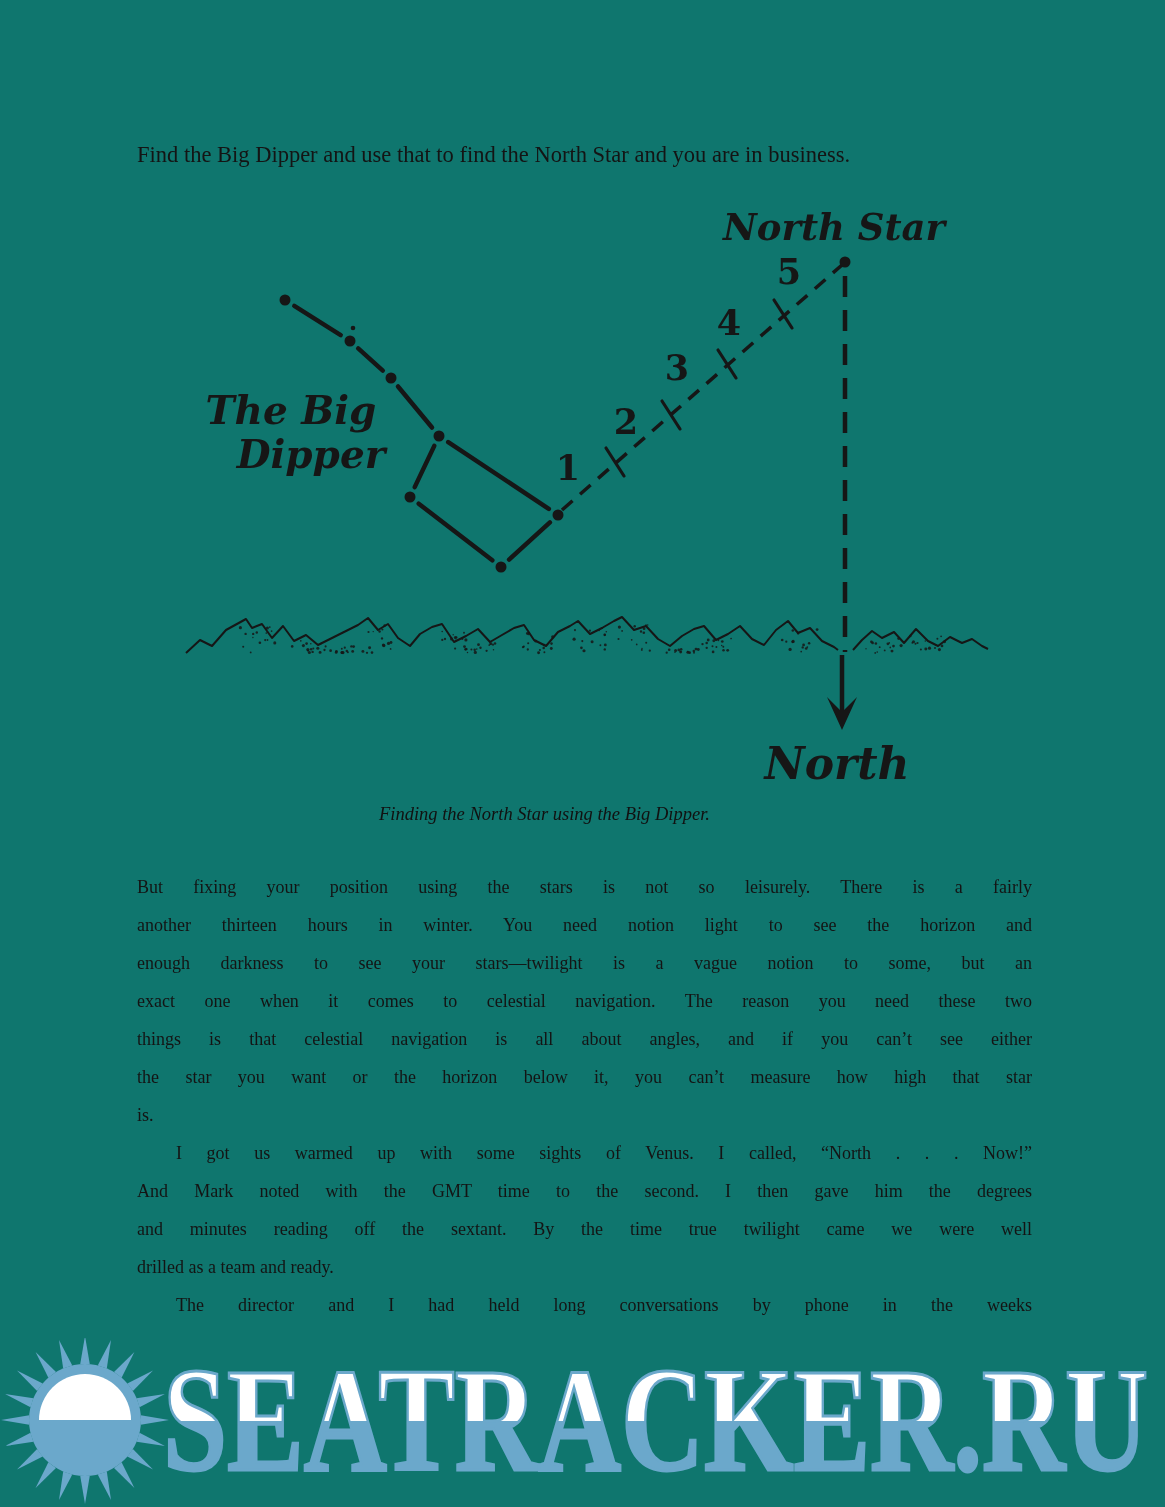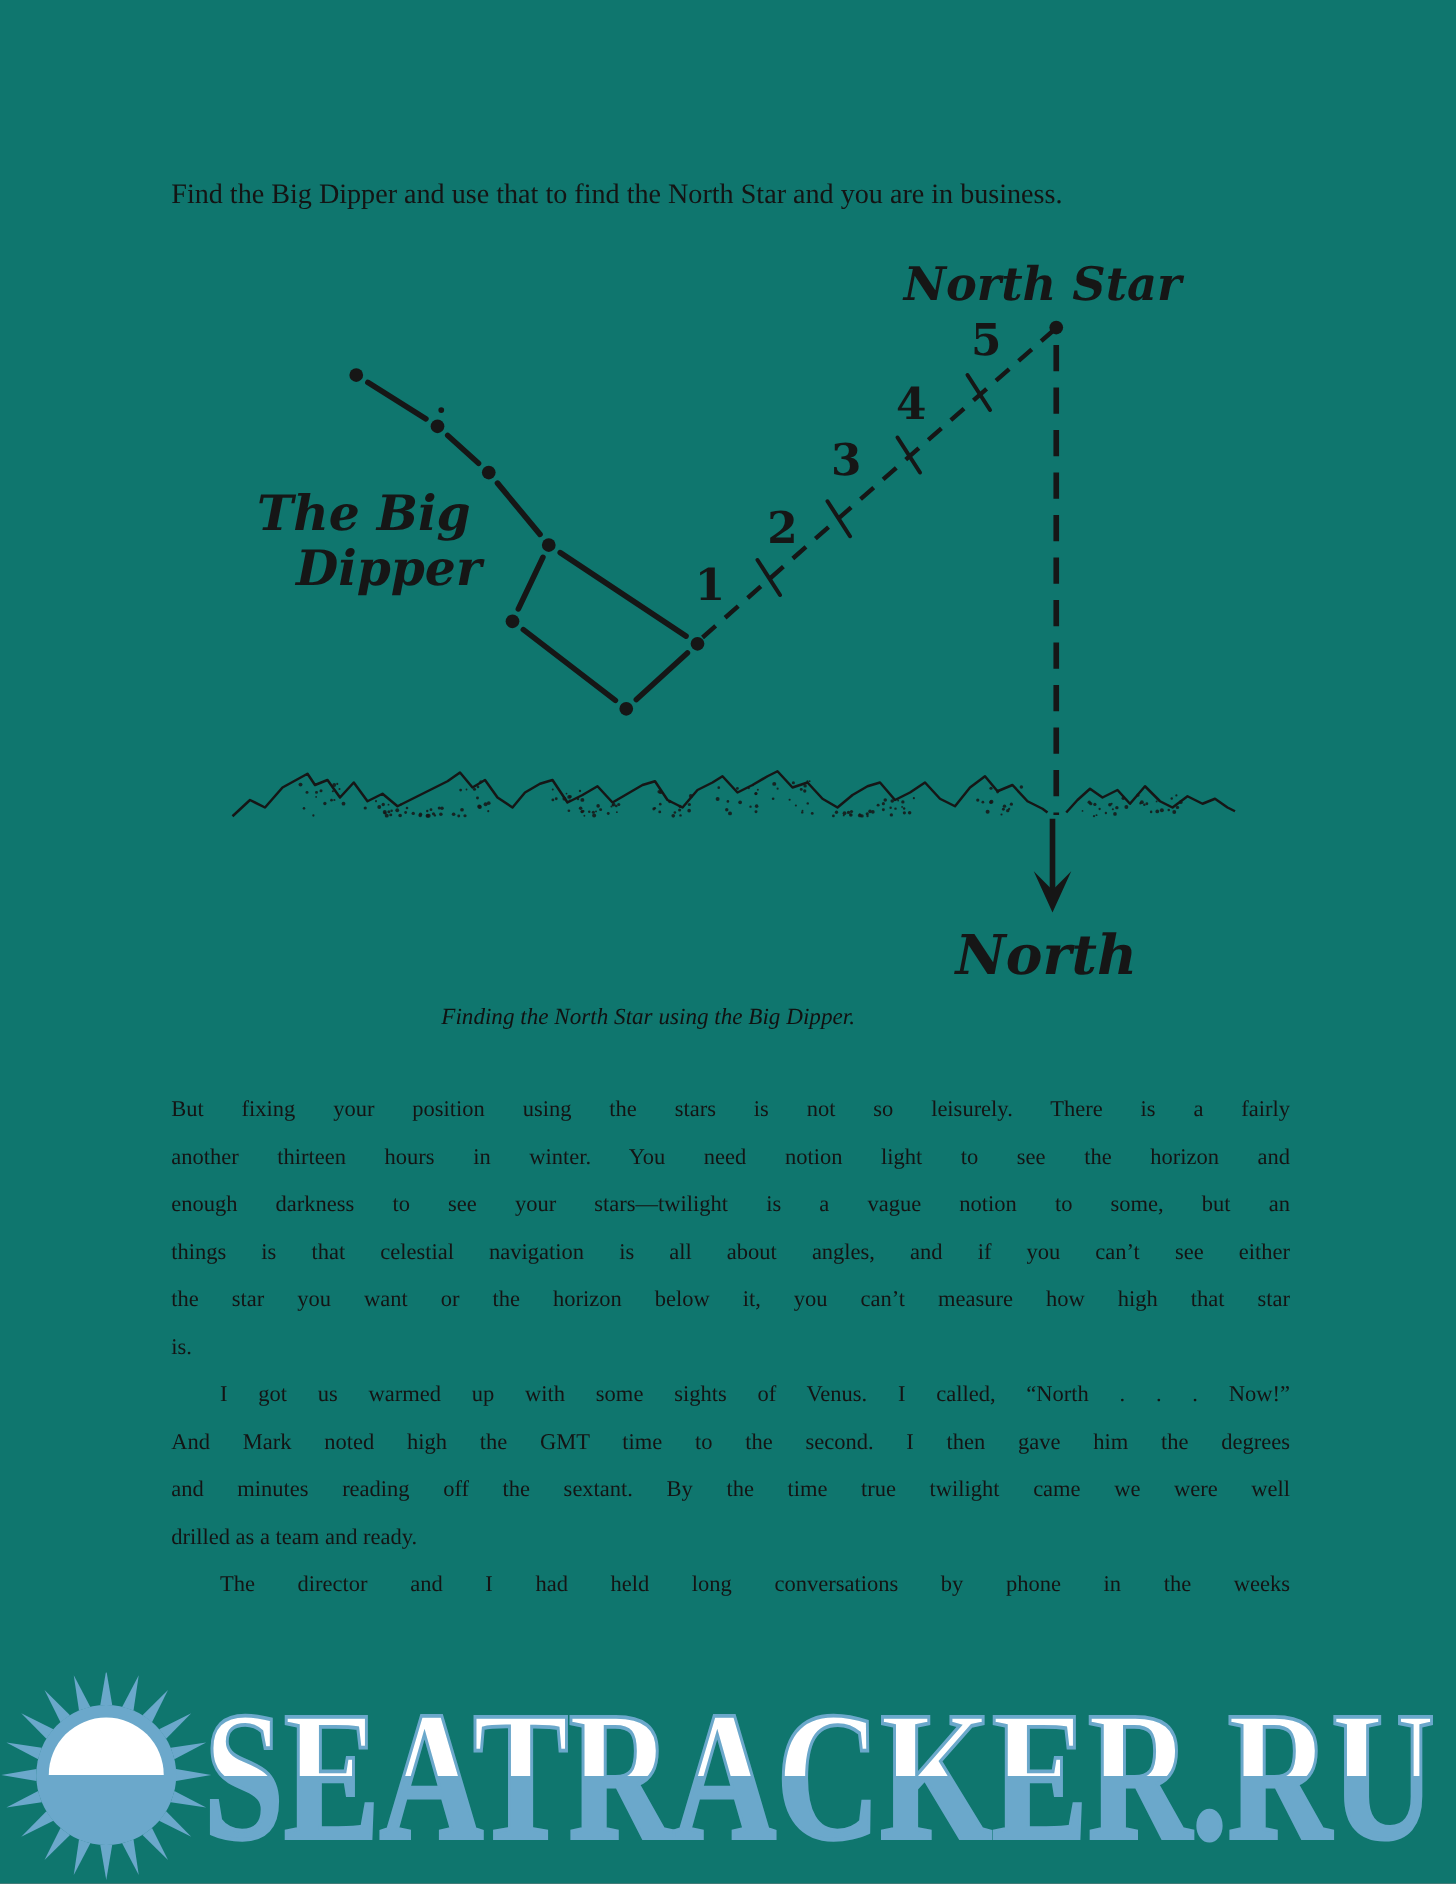--- a/index.html
+++ b/index.html
@@ -12,21 +12,21 @@
     font-family:"Liberation Serif", serif;
     color:#141414;
   }
   .intro{
     position:absolute;left:137px;top:140px;width:895px;
     font-size:22.5px;line-height:30px;white-space:nowrap;
   }
   svg.figure{position:absolute;left:0;top:0;width:1165px;height:850px;}
   .caption{
     position:absolute;left:0;top:804px;width:1037px;
-    text-align:center;font-style:italic;font-size:18.5px;color:#111;
+    text-align:center;font-style:italic;font-size:18.5px;color:#111;padding-left:26px;
   }
   .body-text{
     position:absolute;left:137px;top:868px;width:895px;
     font-size:18px;
   }
   .body-line{
     height:38px;line-height:38px;
     text-align:justify;
   }
   .body-line.just{ text-align-last:justify; }
@@ -299,25 +299,26 @@
       <text x="311" y="468" text-anchor="middle" font-size="39" fill="#161616" class="fig-script">Dipper</text>
       <text x="837" y="779" text-anchor="middle" font-size="44" fill="#161616" class="fig-script">North</text>
     </svg>
 
   <div class="caption">Finding the North Star using the Big Dipper.</div>
 
   <div class="body-text">
       <div class="body-line just">But fixing your position using the stars is not so leisurely. There is a fairly</div>
       <div class="body-line just">another thirteen hours in winter. You need notion light to see the horizon and</div>
       <div class="body-line just">enough darkness to see your stars—twilight is a vague notion to some, but an</div>
+      <div class="body-line just">exact one when it comes to celestial navigation. The reason you need these two</div>
       <div class="body-line just">things is that celestial navigation is all about angles, and if you can’t see either</div>
       <div class="body-line just">the star you want or the horizon below it, you can’t measure how high that star</div>
       <div class="body-line">is.</div>
       <div class="body-line just indent">I got us warmed up with some sights of Venus. I called, “North . . . Now!”</div>
-      <div class="body-line just">And Mark noted high the GMT time to the second. I then gave him the degrees</div>
+      <div class="body-line just">And Mark noted with the GMT time to the second. I then gave him the degrees</div>
       <div class="body-line just">and minutes reading off the sextant. By the time true twilight came we were well</div>
       <div class="body-line">drilled as a team and ready.</div>
       <div class="body-line just indent">The director and I had held long conversations by phone in the weeks</div>
     </div>
 
   <svg class="watermark" viewBox="0 0 1165 169" xmlns="http://www.w3.org/2000/svg">
       <defs>
         <linearGradient id="halfsplit" gradientUnits="userSpaceOnUse" x1="0" y1="0" x2="0" y2="169">
           <stop offset="0" stop-color="#ffffff"></stop>
           <stop offset="0.4911242603550296" stop-color="#ffffff"></stop>

